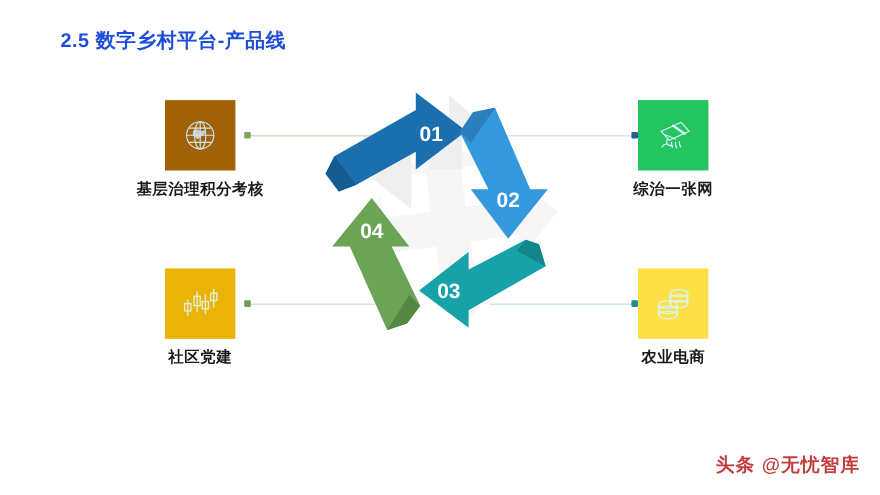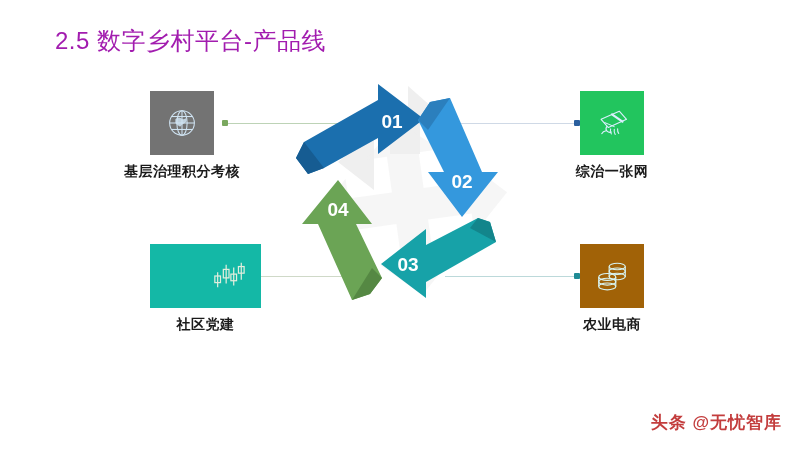--- a/index.html
+++ b/index.html
@@ -18,23 +18,23 @@
     position: absolute;
     left: 0; top: 0;
     width: 800px;
     height: 450px;
     background: #ffffff;
   }
   #page-title {
     position: absolute;
     left: 55px;
     top: 25px;
-    font-size: 24px;
-    font-weight: normal;
-    color: #a21caf;
+    font-size: 18px;
+    font-weight: bold;
+    color: #1d4ed8;
     letter-spacing: 0.5px;
     white-space: nowrap;
   }
 
   
   .connector {
     position: absolute;
     height: 1px;
   }
   .connector .line {
@@ -81,24 +81,24 @@
     position: absolute;
     top: 72px;
     left: 50%;
     transform: translateX(-50%);
     white-space: nowrap;
     font-size: 14px;
     font-weight: bold;
     color: #1a1a1a;
     letter-spacing: 0.5px;
   }
-  #card-tl { left: 150px; top: 91px; background: #737373; }
+  #card-tl { left: 150px; top: 91px; background: #a16207; }
   #card-tr { left: 580px; top: 91px; background: #22c55e; }
-  #card-bl { left: 150px; top: 244px; background: #14b8a6; padding-left: 47px; }
-  #card-br { left: 580px; top: 244px; background: #a16207; }
+  #card-bl { left: 150px; top: 244px; background: #eab308; }
+  #card-br { left: 580px; top: 244px; background: #fde047; }
 
   
   #cycle {
     position: absolute;
     left: 282px;
     top: 76px;
     width: 256px;
     height: 272px;
     font-weight: bold;
   }

